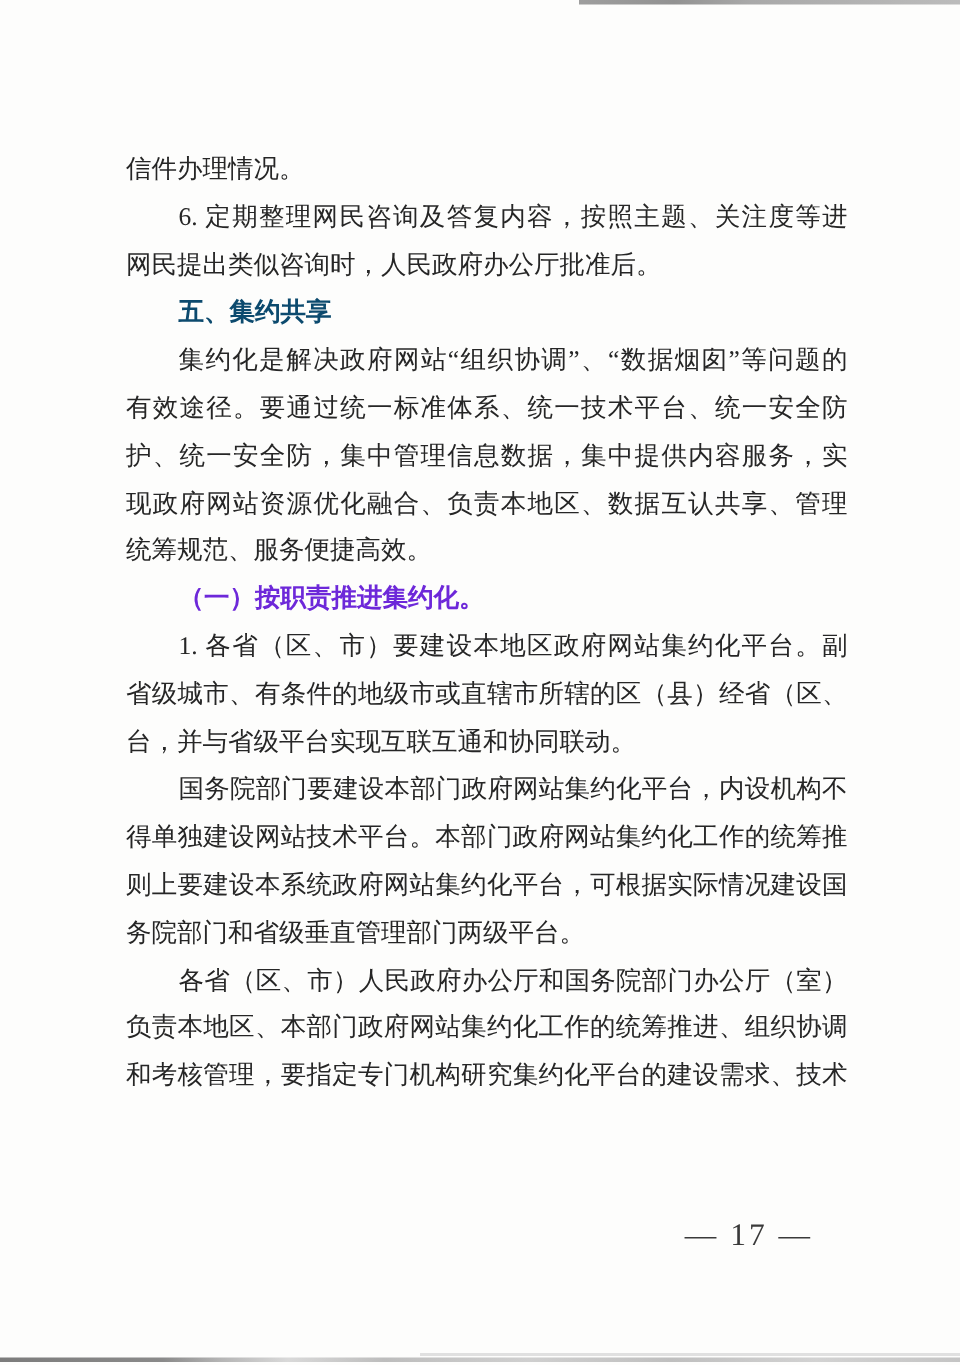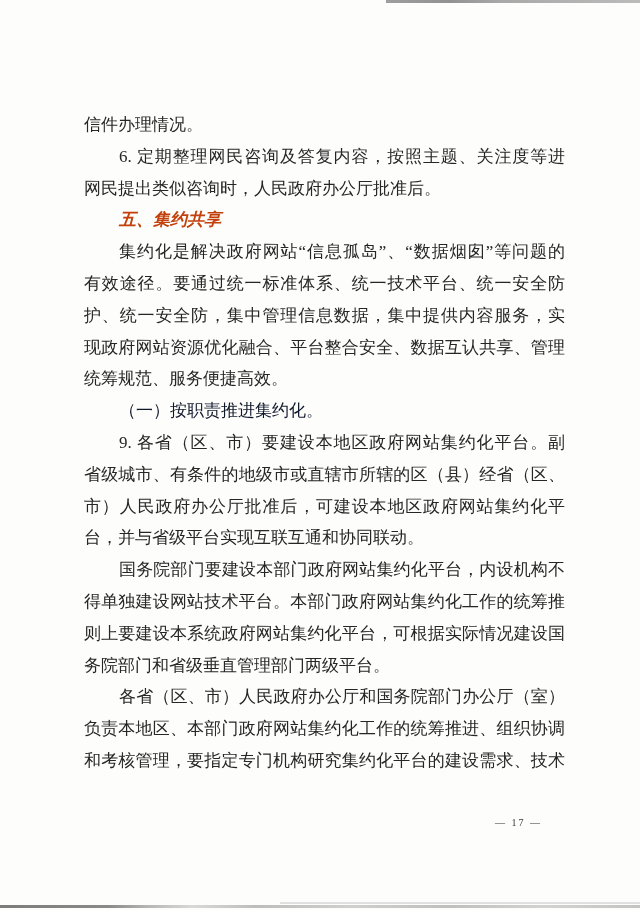--- a/index.html
+++ b/index.html
@@ -42,78 +42,76 @@
     bottom: 6px;
     left: 280px;
     right: 0;
     height: 2px;
     background: #9f9f9f;
     opacity: 0.30;
   }
   
   .content {
     position: absolute;
-    top: 109px;
+    top: 97px;
     left: 84px;
     width: 481px;
   }
   .ln {
     height: 31.8px;
     line-height: 31.8px;
     font-size: 17px;
     letter-spacing: 0;
     overflow: hidden;
     text-align: left;
   }
   .j {
     text-align: justify;
     text-align-last: justify;
   }
   .indent { padding-left: 35px; }
   .h1 {
     font-weight: bold;
     font-family: "Liberation Sans", sans-serif;
-    color: #c2410c;
-    font-style: italic;
+    color: #0c4a6e;
   }
   .h2 {
-    font-weight: normal;
-    color: #0f172a;
+    font-weight: bold;
+    color: #6d28d9;
   }
   .pagenum {
     position: absolute;
     top: 812px;
     right: 98px;
-    font-size: 10px;
+    font-size: 21px;
     line-height: 22px;
     letter-spacing: 2px;
     color: #3a3a3a;
   }
 </style>
 </head>
 <body>
 
 <div class="page">
 
   <div class="scan-top"></div>
 
   <div class="content">
     <div class="ln">信件办理情况。</div>
     <div class="ln indent j">6. 定期整理网民咨询及答复内容，按照主题、关注度等进</div>
     <div class="ln">网民提出类似咨询时，人民政府办公厅批准后。</div>
     <div class="ln indent h1">五、集约共享</div>
-    <div class="ln indent j">集约化是解决政府网站“信息孤岛”、“数据烟囱”等问题的</div>
+    <div class="ln indent j">集约化是解决政府网站“组织协调”、“数据烟囱”等问题的</div>
     <div class="ln j">有效途径。要通过统一标准体系、统一技术平台、统一安全防</div>
     <div class="ln j">护、统一安全防，集中管理信息数据，集中提供内容服务，实</div>
-    <div class="ln j">现政府网站资源优化融合、平台整合安全、数据互认共享、管理</div>
+    <div class="ln j">现政府网站资源优化融合、负责本地区、数据互认共享、管理</div>
     <div class="ln">统筹规范、服务便捷高效。</div>
     <div class="ln indent h2">（一）按职责推进集约化。</div>
-    <div class="ln indent j">9. 各省（区、市）要建设本地区政府网站集约化平台。副</div>
+    <div class="ln indent j">1. 各省（区、市）要建设本地区政府网站集约化平台。副</div>
     <div class="ln j">省级城市、有条件的地级市或直辖市所辖的区（县）经省（区、</div>
-    <div class="ln j">市）人民政府办公厅批准后，可建设本地区政府网站集约化平</div>
     <div class="ln">台，并与省级平台实现互联互通和协同联动。</div>
     <div class="ln indent j">国务院部门要建设本部门政府网站集约化平台，内设机构不</div>
     <div class="ln j">得单独建设网站技术平台。本部门政府网站集约化工作的统筹推进</div>
     <div class="ln j">则上要建设本系统政府网站集约化平台，可根据实际情况建设国</div>
     <div class="ln">务院部门和省级垂直管理部门两级平台。</div>
     <div class="ln indent j">各省（区、市）人民政府办公厅和国务院部门办公厅（室）</div>
     <div class="ln j">负责本地区、本部门政府网站集约化工作的统筹推进、组织协调</div>
     <div class="ln j">和考核管理，要指定专门机构研究集约化平台的建设需求、技术</div>
   </div>
 

